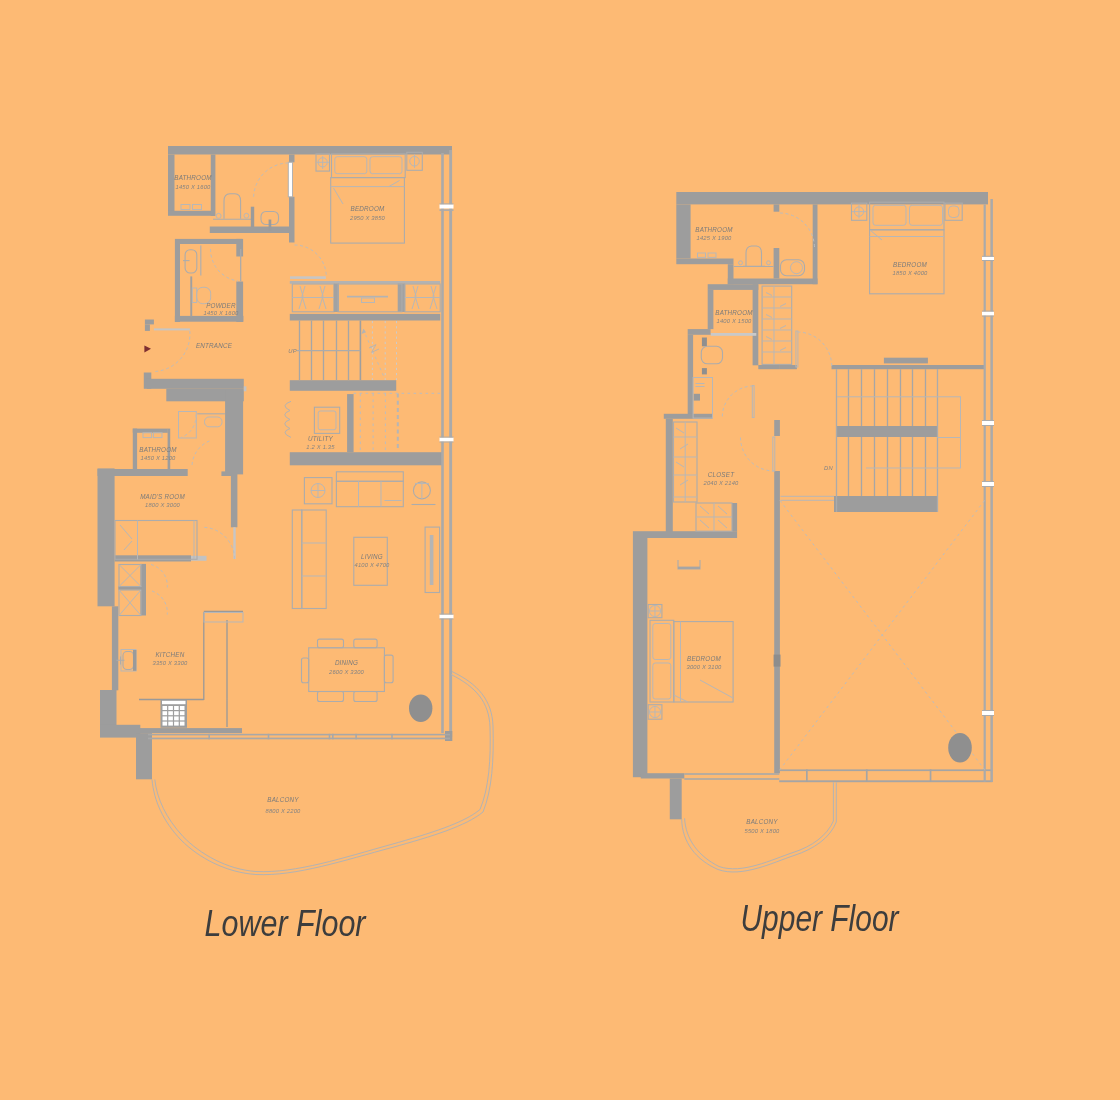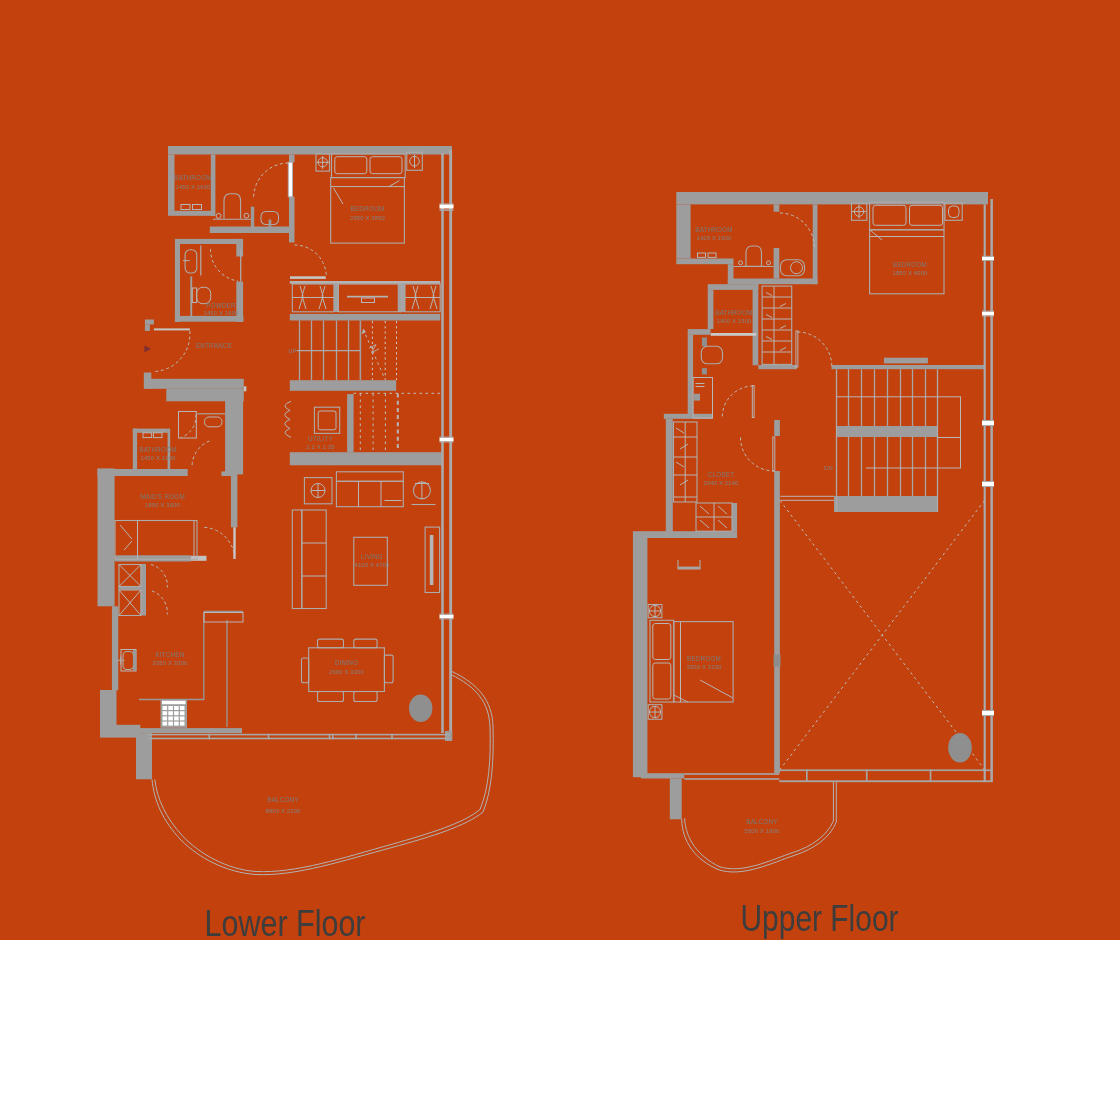--- a/index.html
+++ b/index.html
@@ -1,16 +1,16 @@
 <!DOCTYPE html>
 <html><head>
 <meta charset="utf-8">
 <style>
 html,body{margin:0;padding:0;background:#ffffff;}
-.wrap{width:1120px;height:940px;position:relative;background:#c2410c;overflow:hidden;}
+.wrap{width:1120px;height:1100px;position:relative;background:#fdba74;overflow:hidden;font-style:italic;}
 text{font-family:"Liberation Sans", sans-serif;}
 .rl{font-size:6.3px;fill:#7b7b7b;text-anchor:middle;letter-spacing:.2px}
 .rs{font-size:5.8px;fill:#838383;text-anchor:middle;letter-spacing:.2px}
 .title{font-size:36px;fill:#3d3d3d;text-anchor:middle}
 .w{fill:#9d9d9d;}
 .f{fill:none;stroke:#acacac;stroke-width:1.1;}
 .f2{fill:none;stroke:#b7b7b7;stroke-width:1;}
 .arc{fill:none;stroke:#bdbdbd;stroke-width:1;stroke-dasharray:3 2.6;}
 .tread{stroke:#a6a6a6;stroke-width:1.3;}
 .thin{stroke:#ababab;stroke-width:1.3;fill:none;}

